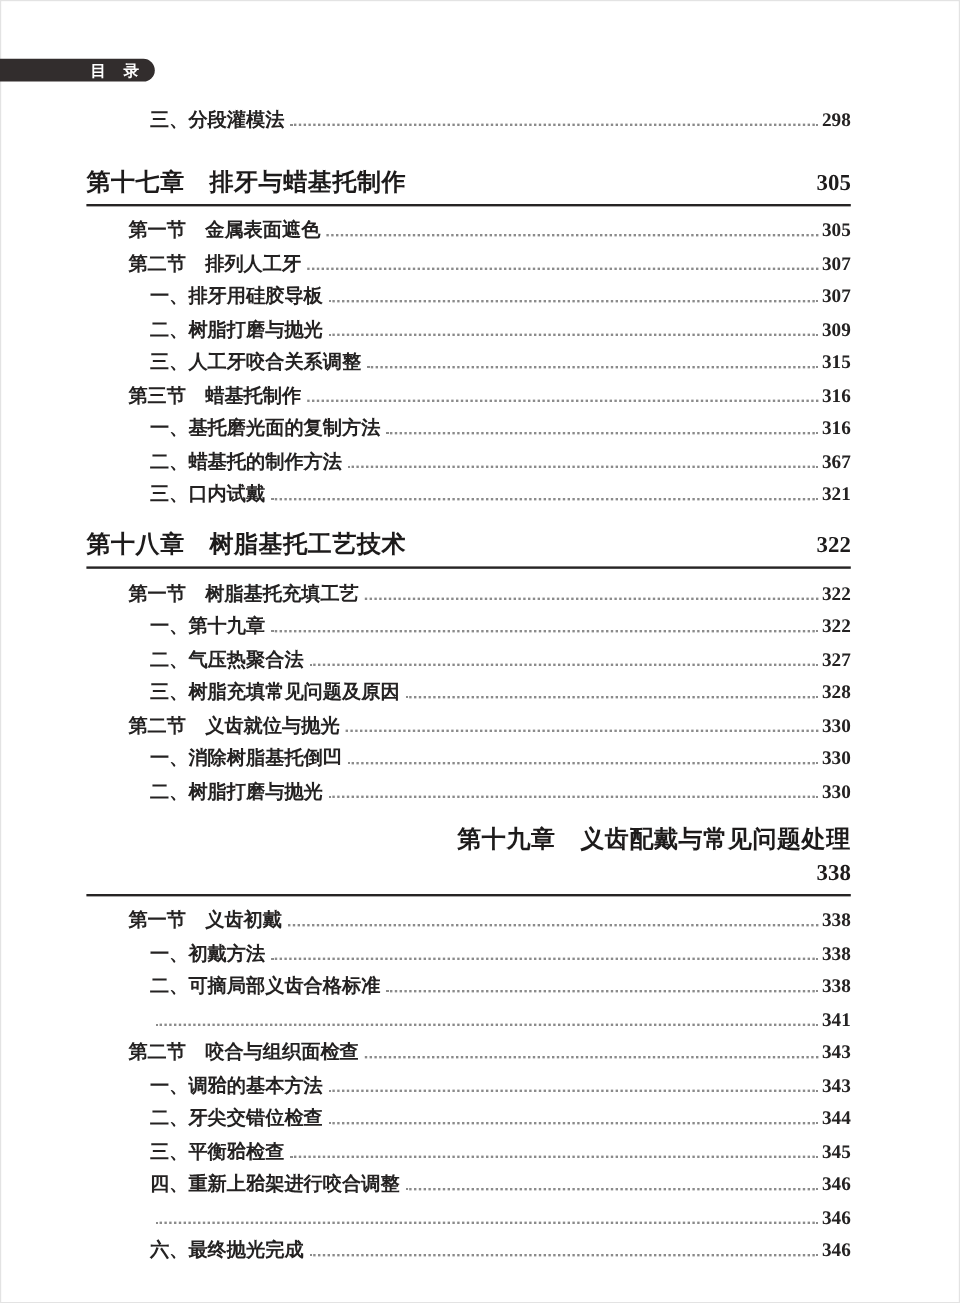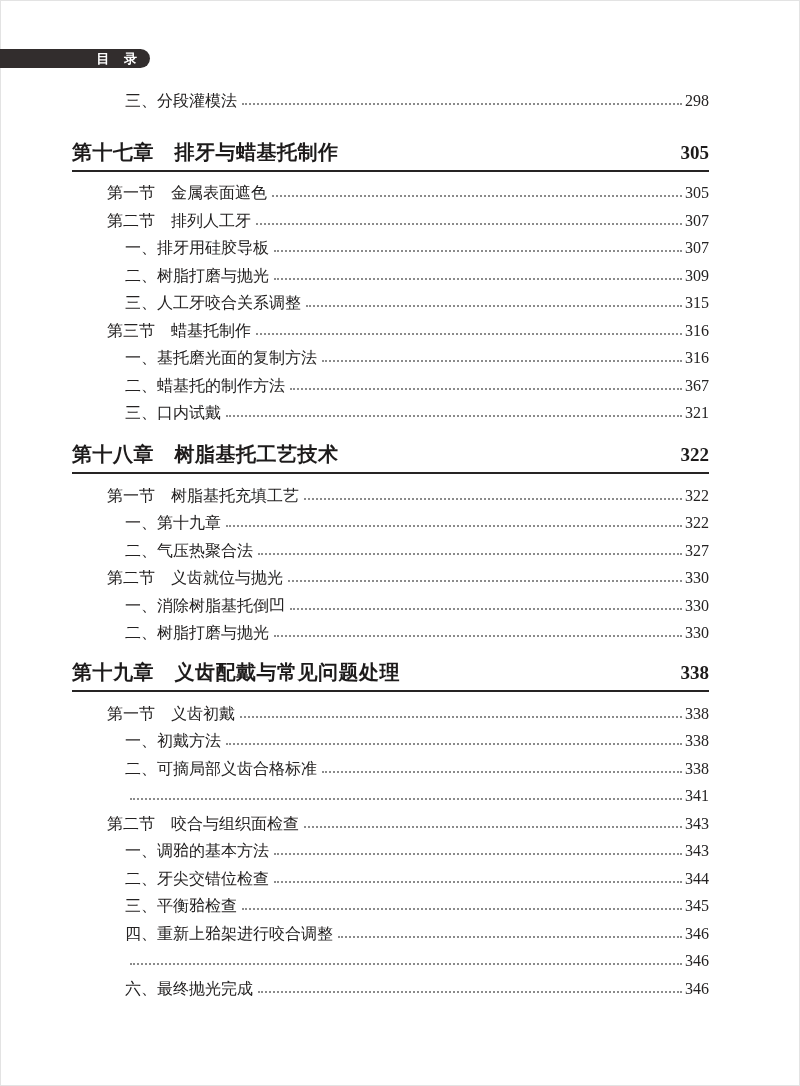--- a/index.html
+++ b/index.html
@@ -12,21 +12,21 @@
     outline: 1px solid #e3e3e3;
     outline-offset: -1px;
     font-family: "Liberation Serif", "DejaVu Serif", serif;
   }
 
   
   .badge {
     position: absolute;
     left: 0;
     top: 49px;
-    width: 150px;
+    width: 129px;
     height: 19px;
     background: #322d2d;
     border-radius: 0 10px 10px 0;
     display: flex;
     align-items: center;
     justify-content: flex-end;
     padding-right: 12px;
     box-sizing: border-box;
   }
   .badge span {
@@ -53,21 +53,21 @@
     align-items: flex-end;
     justify-content: space-between;
     border-bottom: 2.5px solid #262424;
     padding-bottom: 4px;
     margin-bottom: 7px;
     font-family: "Liberation Sans", "DejaVu Sans", sans-serif;
     color: #1d1b1b;
   }
   .chapter-0 { margin-top: 25px; text-align: right; }
   .chapter-1 { margin-top: 15px; }
-  .chapter-2 { margin-top: 13px; }
+  .chapter-2 { margin-top: 13px; flex-direction: column; }
   .chapter-head .ch-title {
     font-weight: bold;
     font-size: 20px;
     line-height: 27px;
     letter-spacing: 0.5px;
     white-space: nowrap;
   }
   .chapter-head .ch-page {
     font-family: "Liberation Serif", "DejaVu Serif", serif;
     font-weight: bold;
@@ -76,20 +76,21 @@
   }
 
   
   .row {
     display: flex;
     align-items: flex-end;
     height: 27.5px;
     box-sizing: border-box;
     font-size: 16px;
     color: #242222;
+    font-weight: bold;
   }
   .row .label {
     white-space: nowrap;
     line-height: 1;
     padding-bottom: 5px;
   }
   .row .dots {
     flex: 1;
     border-bottom: 2px dotted #8b8b8b;
     margin: 0 3px 9px 5px;
@@ -189,20 +190,25 @@
       <div class="row lv-item">
         <span class="label">一、第十九章</span>
         <span class="dots"></span>
         <span class="pg">322</span>
       </div>
       <div class="row lv-item">
         <span class="label">二、气压热聚合法</span>
         <span class="dots"></span>
         <span class="pg">327</span>
       </div>
+      <div class="row lv-item">
+        <span class="label">三、树脂充填常见问题及原因</span>
+        <span class="dots"></span>
+        <span class="pg">328</span>
+      </div>
       <div class="row lv-section">
         <span class="label">第二节　义齿就位与抛光</span>
         <span class="dots"></span>
         <span class="pg">330</span>
       </div>
       <div class="row lv-item">
         <span class="label">一、消除树脂基托倒凹</span>
         <span class="dots"></span>
         <span class="pg">330</span>
       </div>

